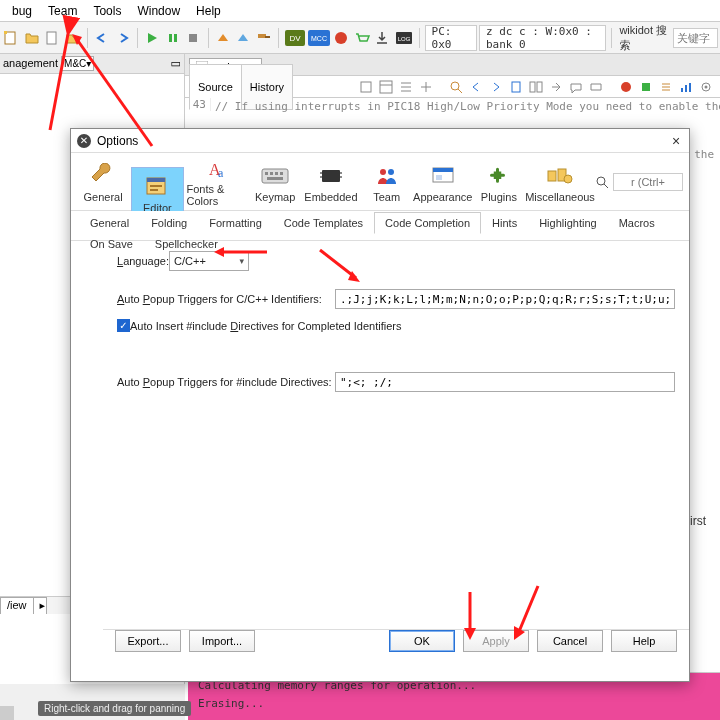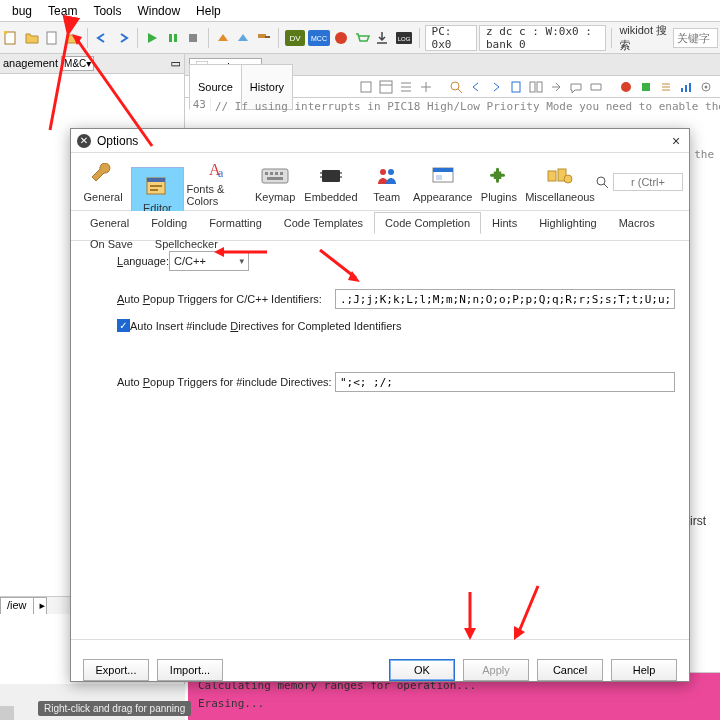--- a/index.html
+++ b/index.html
@@ -58,21 +58,21 @@
   .dlg-subtab.active { border:1px solid #ccc; border-bottom:1px solid #fff; background:#fff; position:relative; top:1px;}
   
   .dlg-body { flex:1 1 auto; padding: 10px 14px; font-size:11px; color:#222; }
   .row { display:flex; align-items:center; margin-bottom: 10px; padding-left:32px;}
   .row label u { text-decoration: underline; }
   .combo-lang { width:80px; height:20px; border:1px solid #aaa; background:#fff; display:flex; align-items:center; padding:0 4px; justify-content:space-between;}
   .combo-lang .chev { font-size:9px; color:#555;}
   .txtfield { flex:1; height:20px; border:1px solid #aaa; padding:0 4px; font-family:Consolas,monospace; font-size:11px; background:#fff;}
   .chk { width:13px; height:13px; background:#1e66d0; border:1px solid #1e66d0; display:inline-flex;align-items:center;justify-content:center; color:#fff; font-size:10px;}
   
-  .dlg-foot { height: 42px; border-top:1px solid #ddd; display:flex; align-items:flex-end; padding: 0 12px; gap:8px;}
+  .dlg-foot { height: 52px; border-top:1px solid #ddd; display:flex; align-items:flex-start; padding: 0 12px; gap:8px;margin-left:32px;}
   .dlg-foot .spacer{ flex:1;}
   .btn { min-width:66px; height:22px; border:1px solid #aaa; background:linear-gradient(#fff,#eee); font-size:11px; display:inline-flex;align-items:center;justify-content:center; padding:0 10px; cursor:default;}
   .btn.default { border:1px solid #2a72d4; box-shadow:0 0 0 1px #7fb0f0 inset;}
   .btn.disabled { color:#999; }
 
   
   .output { position:absolute; left:188px; bottom:0; right:0; height:48px; background:#ec4899; border-top:1px solid #ccc; padding:4px 10px; font-family:Consolas,monospace; font-size:11px; color:#333; line-height:1.6;}
 
   
   .pan-hint { position:absolute; left:38px; bottom:4px; background:#666; color:#eee; font-size:10px; padding:2px 6px; border-radius:2px;}

